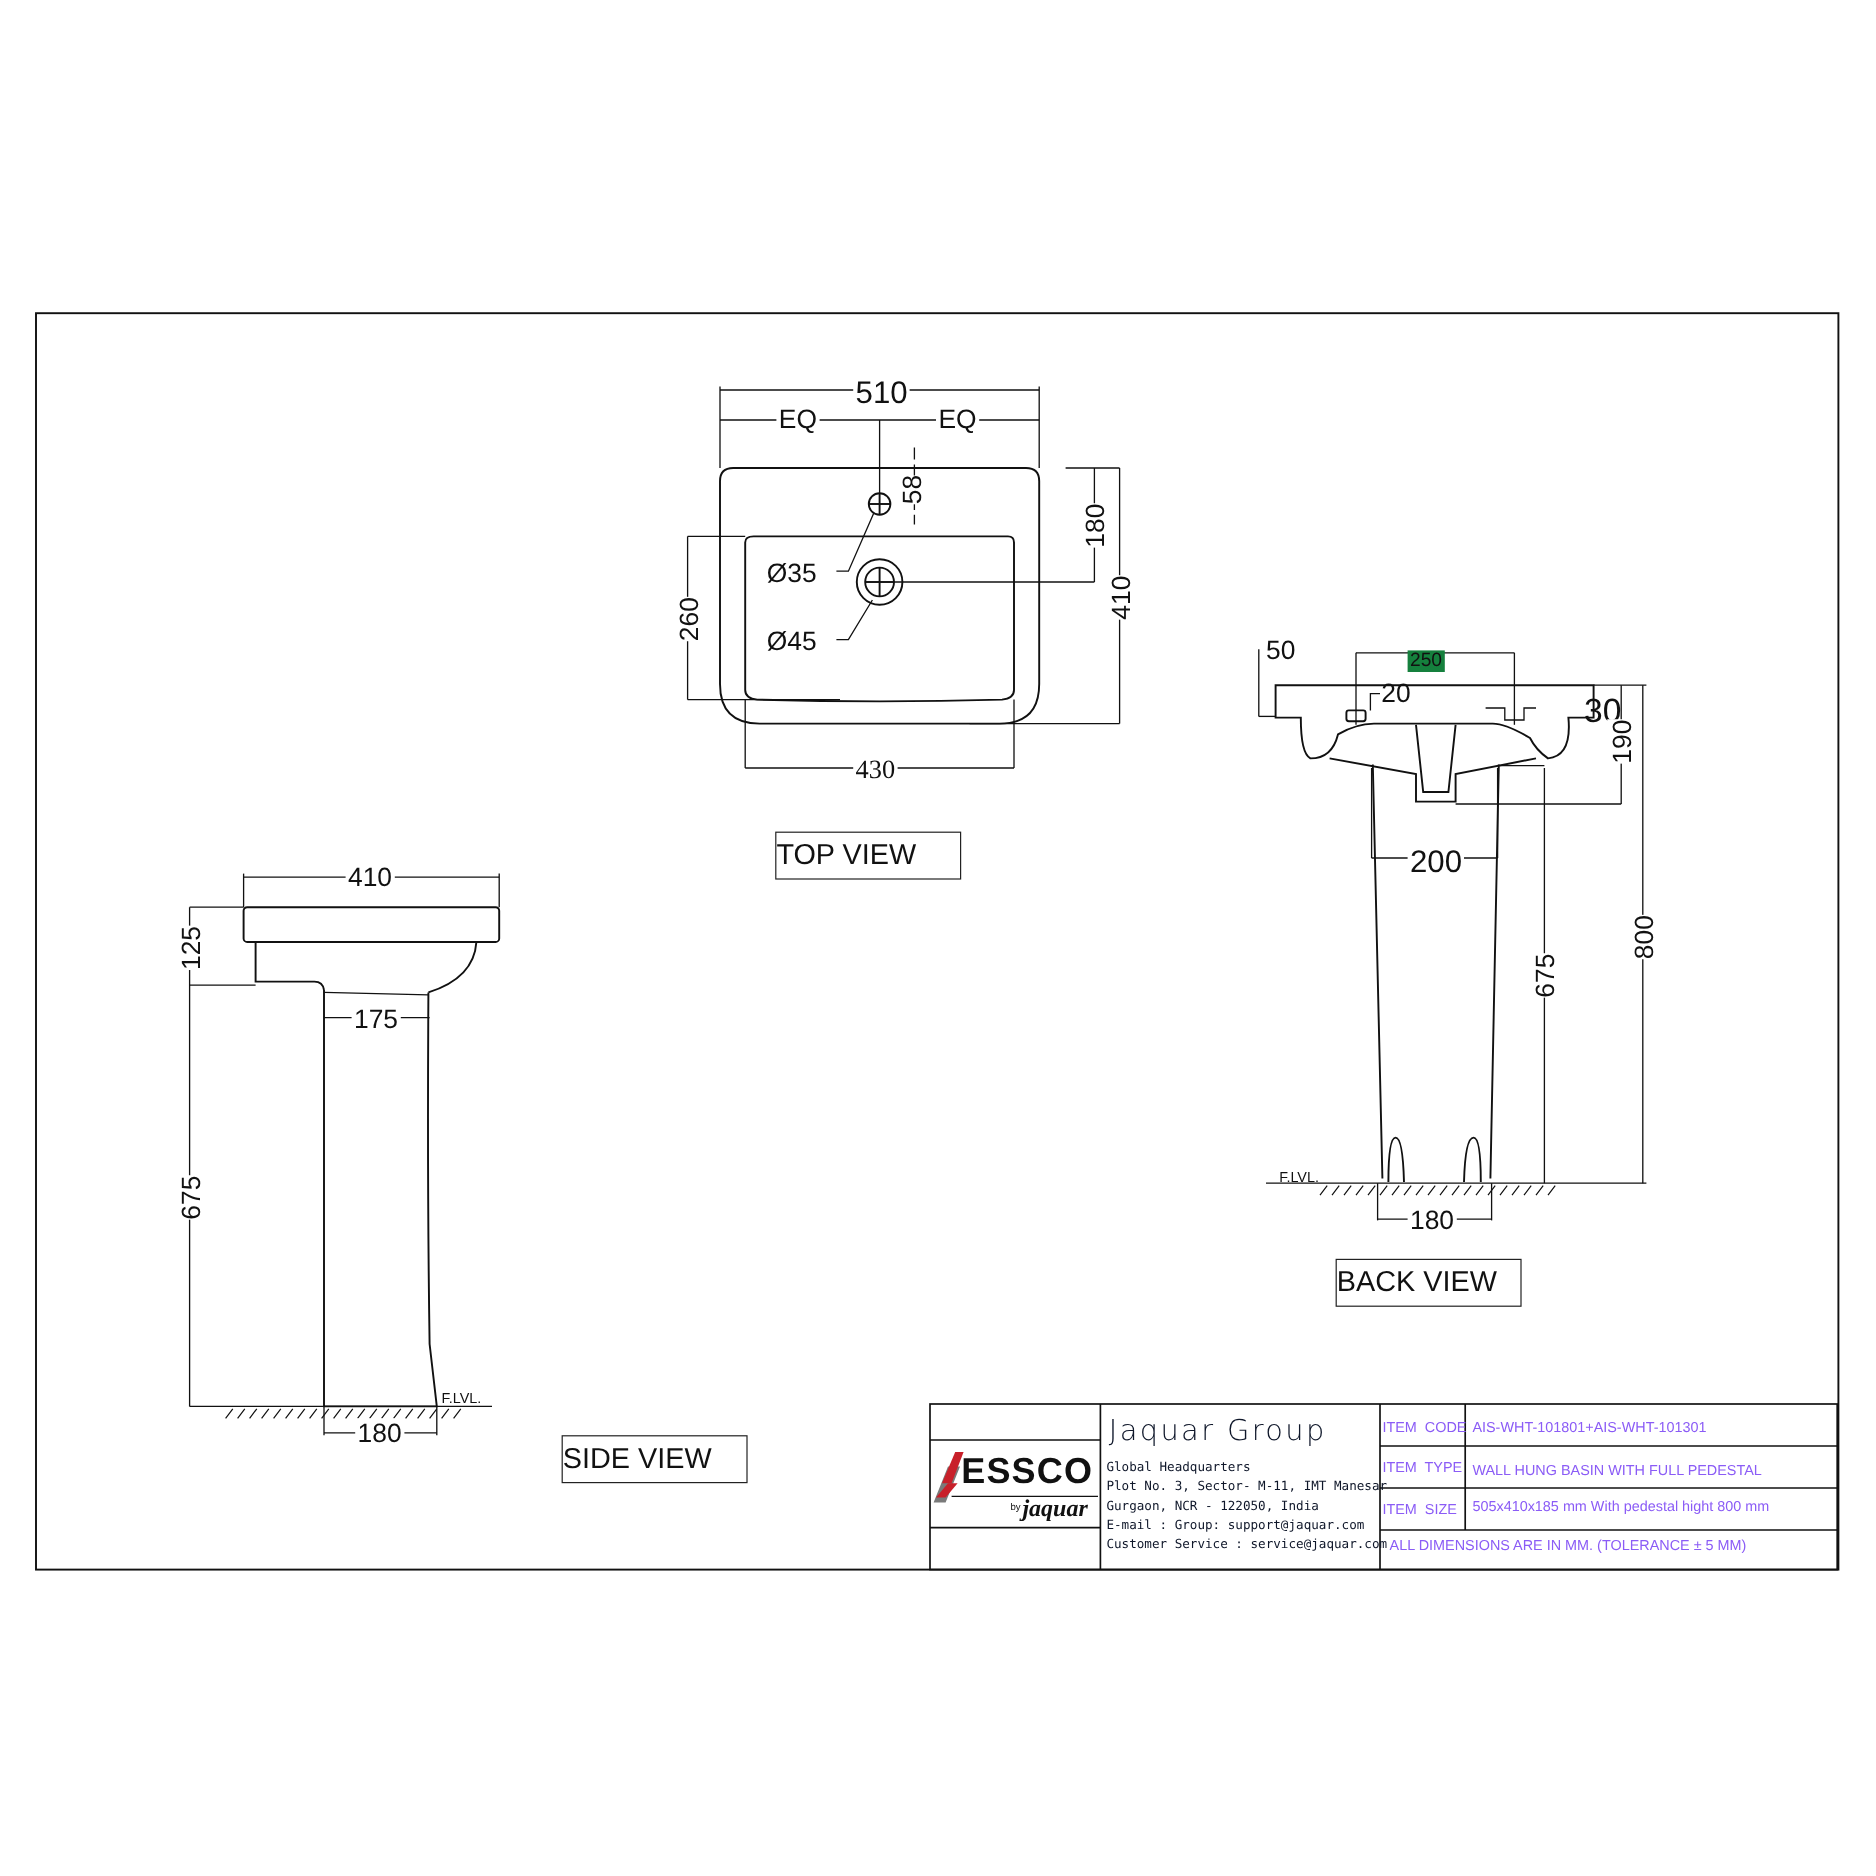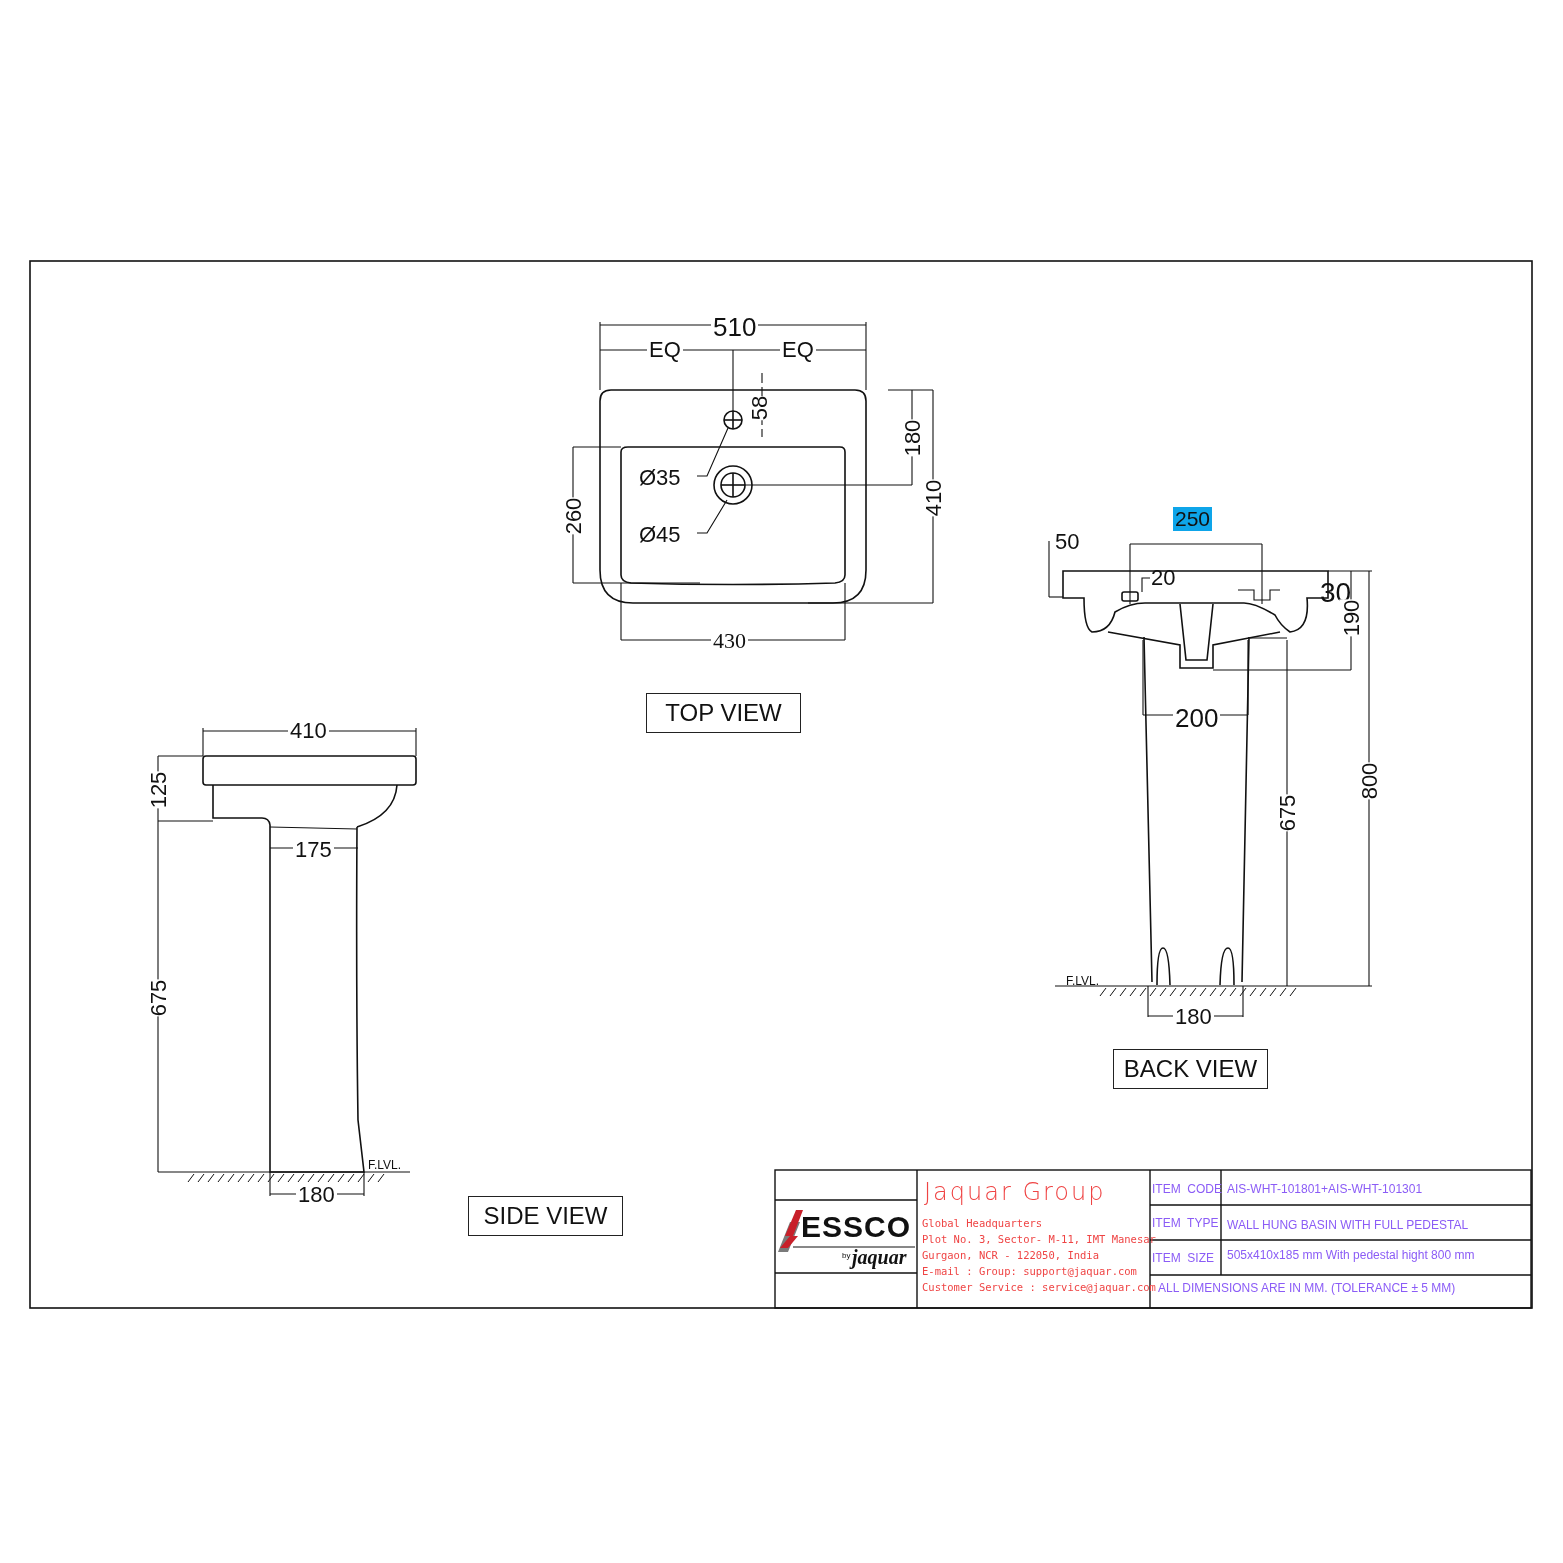--- a/index.html
+++ b/index.html
@@ -1,19 +1,19 @@
 <!DOCTYPE html>
 <html><head>
 <meta charset="utf-8">
 <style>
   html,body{margin:0;padding:0;background:#fff;}
   body{width:1563px;height:1563px;position:relative;overflow:hidden;font-family:"Liberation Sans",sans-serif;color:#111;}
   svg{position:absolute;left:0;top:0;}
-  .lbl{position:absolute;border:1.5px solid #222;font-size:24px;text-align:center;background:#fff;line-height:38px;}
-  .tb{position:absolute;font-family:"DejaVu Sans Mono",monospace;color:#ef4444;}
+  .lbl{position:absolute;border:1.5px solid #222;font-size:24px;background:#fff;line-height:38px;}
+  .tb{position:absolute;font-family:"DejaVu Sans Mono",monospace;color:#0f172a;}
   .tbs{position:absolute;font-family:"Liberation Sans",sans-serif;color:#8b5cf6;font-size:12px;}
 </style>
 </head>
 <body>
 
 <svg width="1563" height="1563" stroke="#111" fill="none" stroke-width="1.6">
 
   <rect x="30" y="261" width="1502" height="1047"></rect>
 
   <g>
@@ -138,21 +138,21 @@
 
 <div style="position:absolute;left:288px;top:718px;font-size:22px;background:#fff;padding:0 2px;">410</div>
 <div style="position:absolute;left:141px;top:777px;font-size:22px;transform:rotate(-90deg);background:#fff;">125</div>
 <div style="position:absolute;left:293px;top:837px;font-size:22px;background:#fff;padding:0 2px;">175</div>
 <div style="position:absolute;left:141px;top:985px;font-size:22px;transform:rotate(-90deg);background:#fff;">675</div>
 <div style="position:absolute;left:296px;top:1182px;font-size:22px;background:#fff;padding:0 2px;">180</div>
 <div style="position:absolute;left:368px;top:1158px;font-size:12px;">F.LVL.</div>
 <div class="lbl" style="left:468px;top:1196px;width:153px;">SIDE VIEW</div>
 
 <div style="position:absolute;left:1055px;top:529px;font-size:22px;">50</div>
-<div style="position:absolute;left:1173px;top:507px;font-size:21px;background:#0ea5e9;padding:0 2px;">250</div>
+<div style="position:absolute;left:1173px;top:542px;font-size:16px;background:#15803d;padding:0 2px;">250</div>
 <div style="position:absolute;left:1151px;top:565px;font-size:22px;">20</div>
 <div style="position:absolute;left:1320px;top:577px;font-size:28px;">30</div>
 <div style="position:absolute;left:1334px;top:605px;font-size:22px;transform:rotate(-90deg);background:#fff;">190</div>
 <div style="position:absolute;left:1173px;top:703px;font-size:26px;background:#fff;padding:0 2px;">200</div>
 <div style="position:absolute;left:1270px;top:800px;font-size:22px;transform:rotate(-90deg);background:#fff;">675</div>
 <div style="position:absolute;left:1352px;top:768px;font-size:22px;transform:rotate(-90deg);background:#fff;">800</div>
 <div style="position:absolute;left:1173px;top:1004px;font-size:22px;background:#fff;padding:0 2px;">180</div>
 <div style="position:absolute;left:1066px;top:974px;font-size:12px;">F.LVL.</div>
 <div class="lbl" style="left:1113px;top:1049px;width:153px;">BACK VIEW</div>
 

